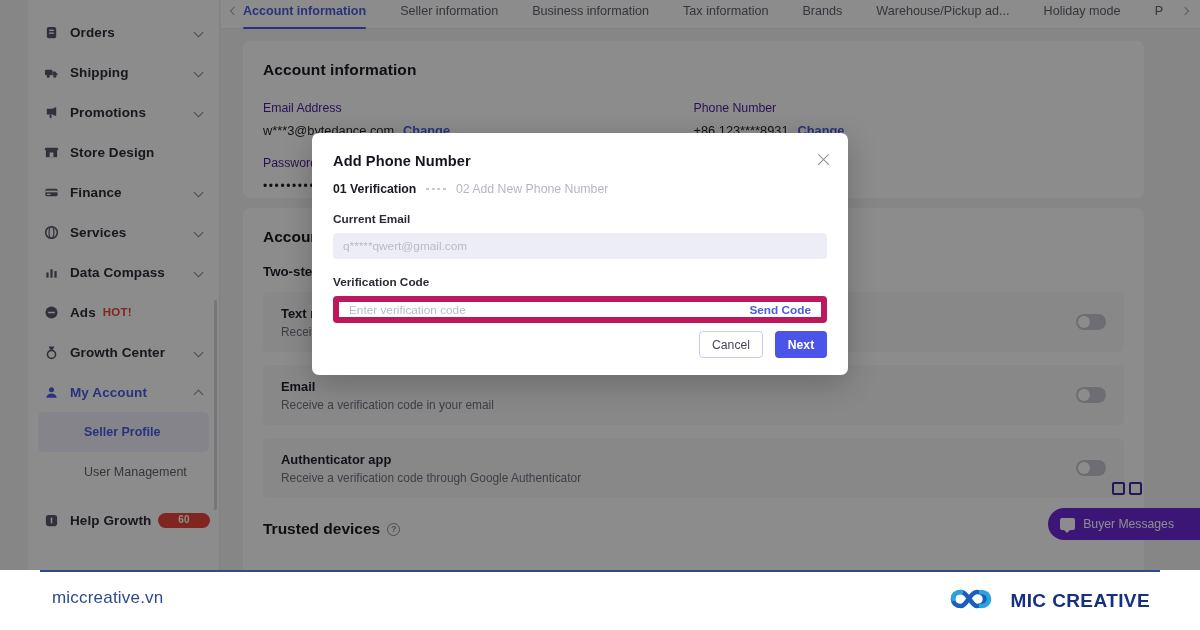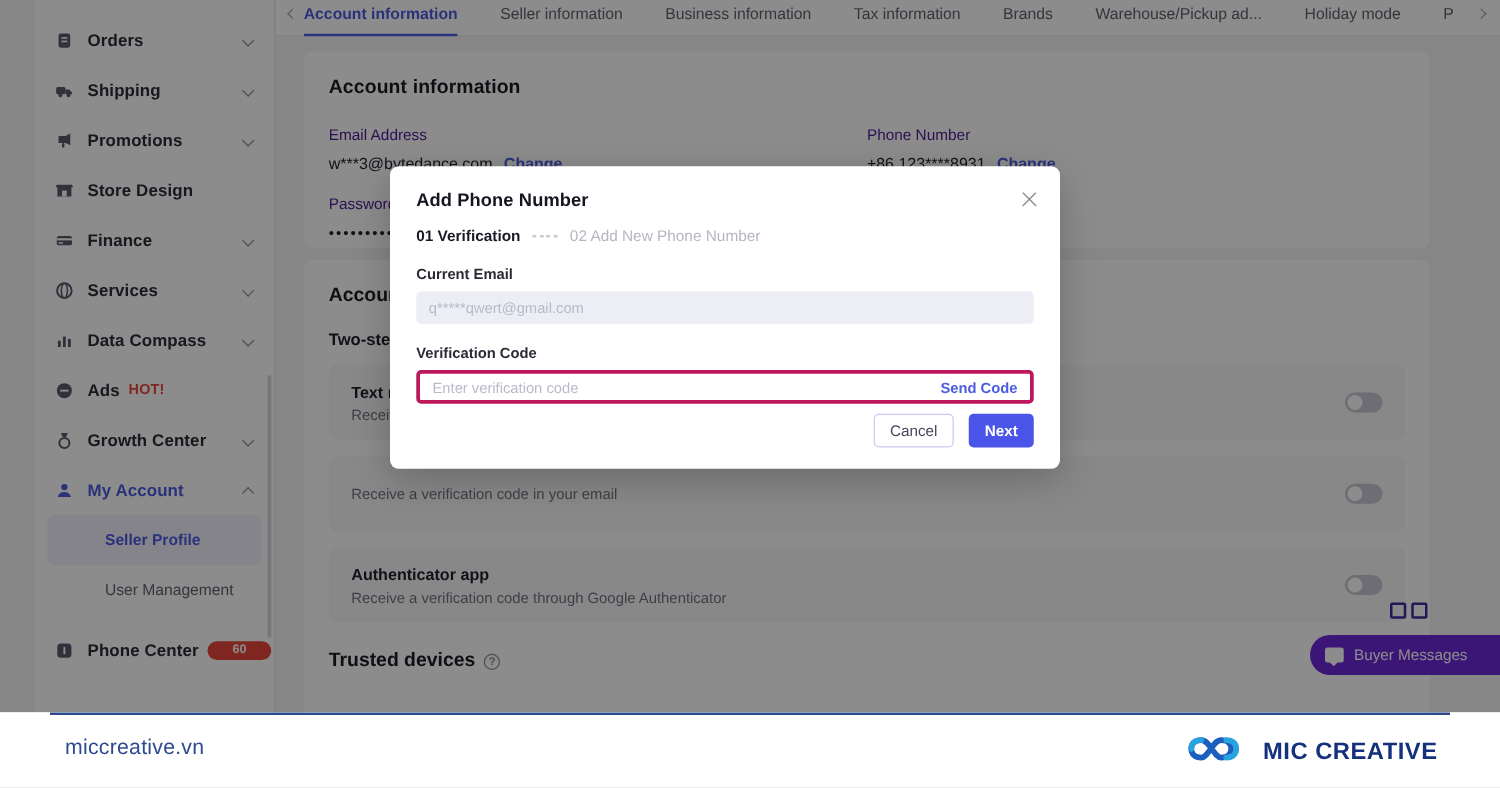--- a/index.html
+++ b/index.html
@@ -135,21 +135,21 @@
   .dots { margin:0 10px; display:flex; gap:2.5px; }
   .dots i{ width:3px;height:1.6px;background:#c9c9d3;display:block;}
   .step2 { font-size:12.3px; color:#b6b6c2; }
 
   .m-label { font-size:11.8px; font-weight:700; color:#2b2b36; padding:16px 0 7px 21px; }
   .m-input {
     margin:0 21px; height:26px; border-radius:4px; display:flex; align-items:center; padding:0 10px;
     font-size:11.8px;
   }
   .m-input.readonly { background:#edeef5; color:#b9bac9; }
-  .m-input.code { border:3px solid #be185d; height:27px; color:#b9bac9; }
+  .m-input.code { border:6px solid #be185d; height:27px; color:#b9bac9; }
   .m-input.code .grow{ flex:1 1 auto; }
   .send { color:#4b5ce0; font-size:11.8px; font-weight:700; cursor:pointer; }
 
   .m-actions { position:absolute; right:21px; bottom:17px; display:flex; gap:12px;}
   .btn { height:27px; border-radius:4px; font-size:12.2px; display:flex; align-items:center; justify-content:center; cursor:pointer;}
   .btn.ghost { width:64px; border:1px solid #c9cbf0; color:#45465a; background:#fff;}
   .btn.primary{ width:52px; background:#4b54e8; color:#fff; font-weight:600;}
 
   
   .footer { position:absolute; left:0; top:570px; width:1200px; height:48px; background:#fff; }
@@ -286,21 +286,21 @@
         <span>User Management</span>
       </div>
 
       <div class="nav-item" style="margin-top:8px;">
         <span class="ico">
           <svg viewBox="0 0 16 16" width="15" height="15">
                 <rect x="2" y="2" width="12" height="12" rx="3" fill="#5a5a6e"></rect>
                 <rect x="7.2" y="5" width="1.6" height="6" fill="#fff"></rect>
               </svg>
         </span>
-        <span class="lbl" style="flex:0 0 auto;">Phone Center</span>
+        <span class="lbl" style="flex:0 0 auto;">Help Growth</span>
         <span class="badge-num">60</span>
         <span style="flex:1 1 auto;"></span>
       </div>
       </div>
       <div class="sb-scroll"></div>
     </div>
 
     <div class="content">
 
       <div class="tabbar">
@@ -352,20 +352,21 @@
         <div class="trow">
           <div>
             <div class="tt">Text message</div>
             <div class="td">Receive a verification code</div>
           </div>
           <div class="grow"></div>
           <div class="toggle"></div>
         </div>
         <div class="trow">
           <div>
+            <div class="tt">Email</div>
             <div class="td">Receive a verification code in your email</div>
           </div>
           <div class="grow"></div>
           <div class="toggle"></div>
         </div>
         <div class="trow">
           <div>
             <div class="tt">Authenticator app</div>
             <div class="td">Receive a verification code through Google Authenticator</div>
           </div>

